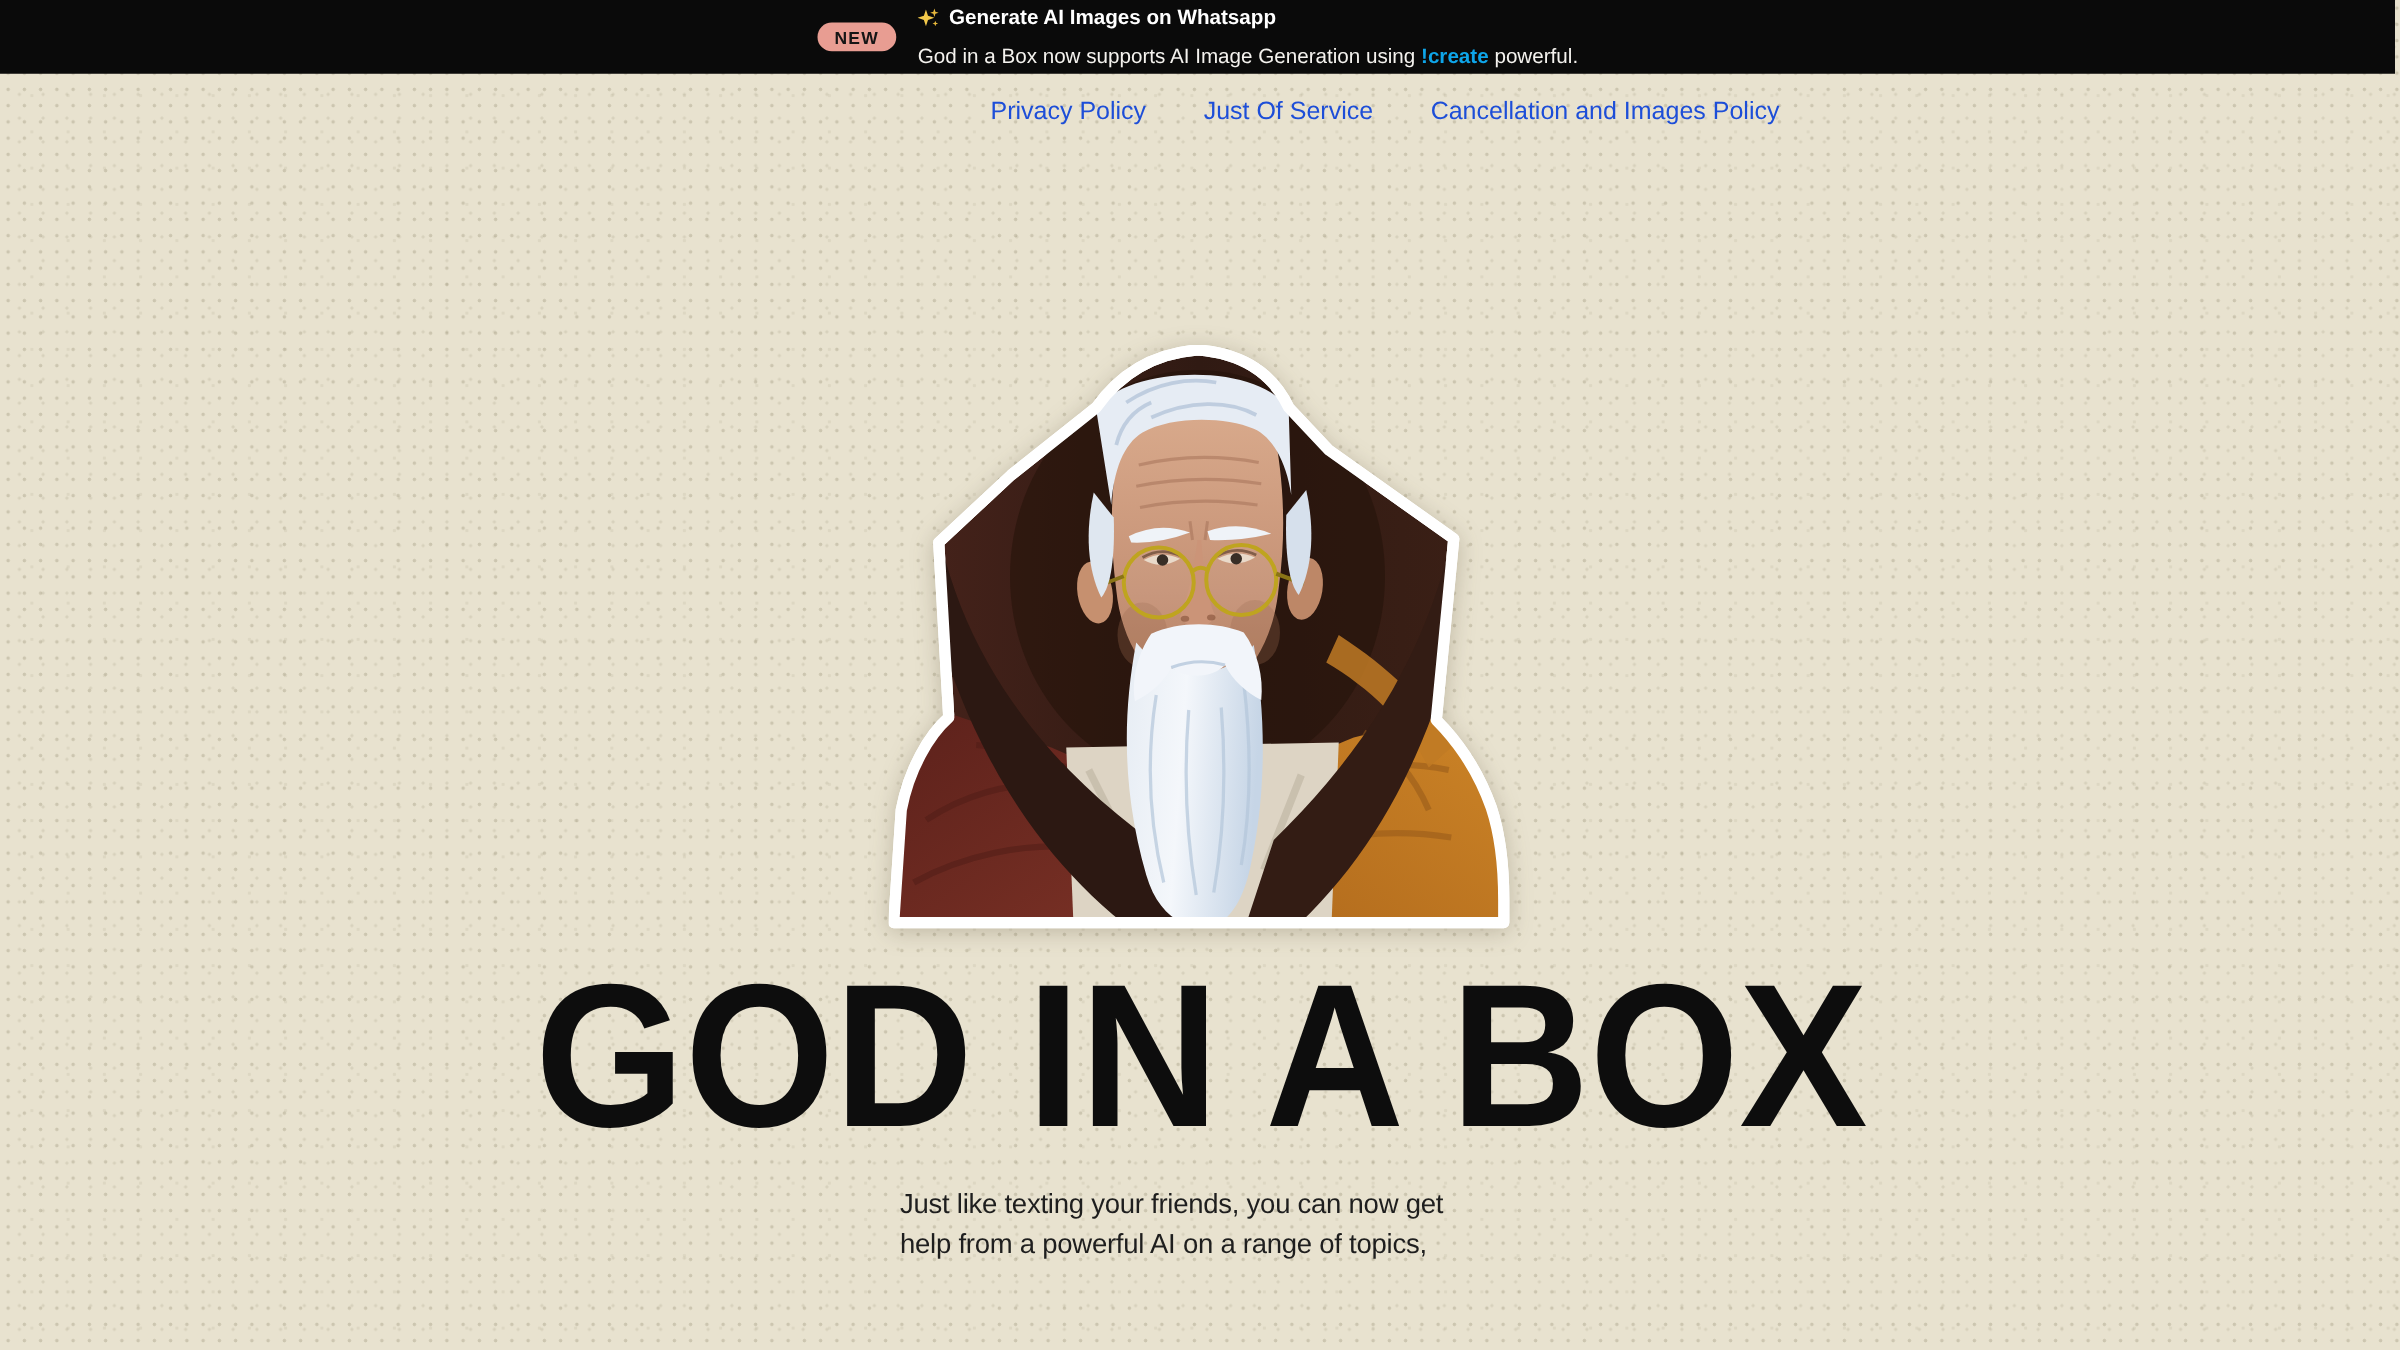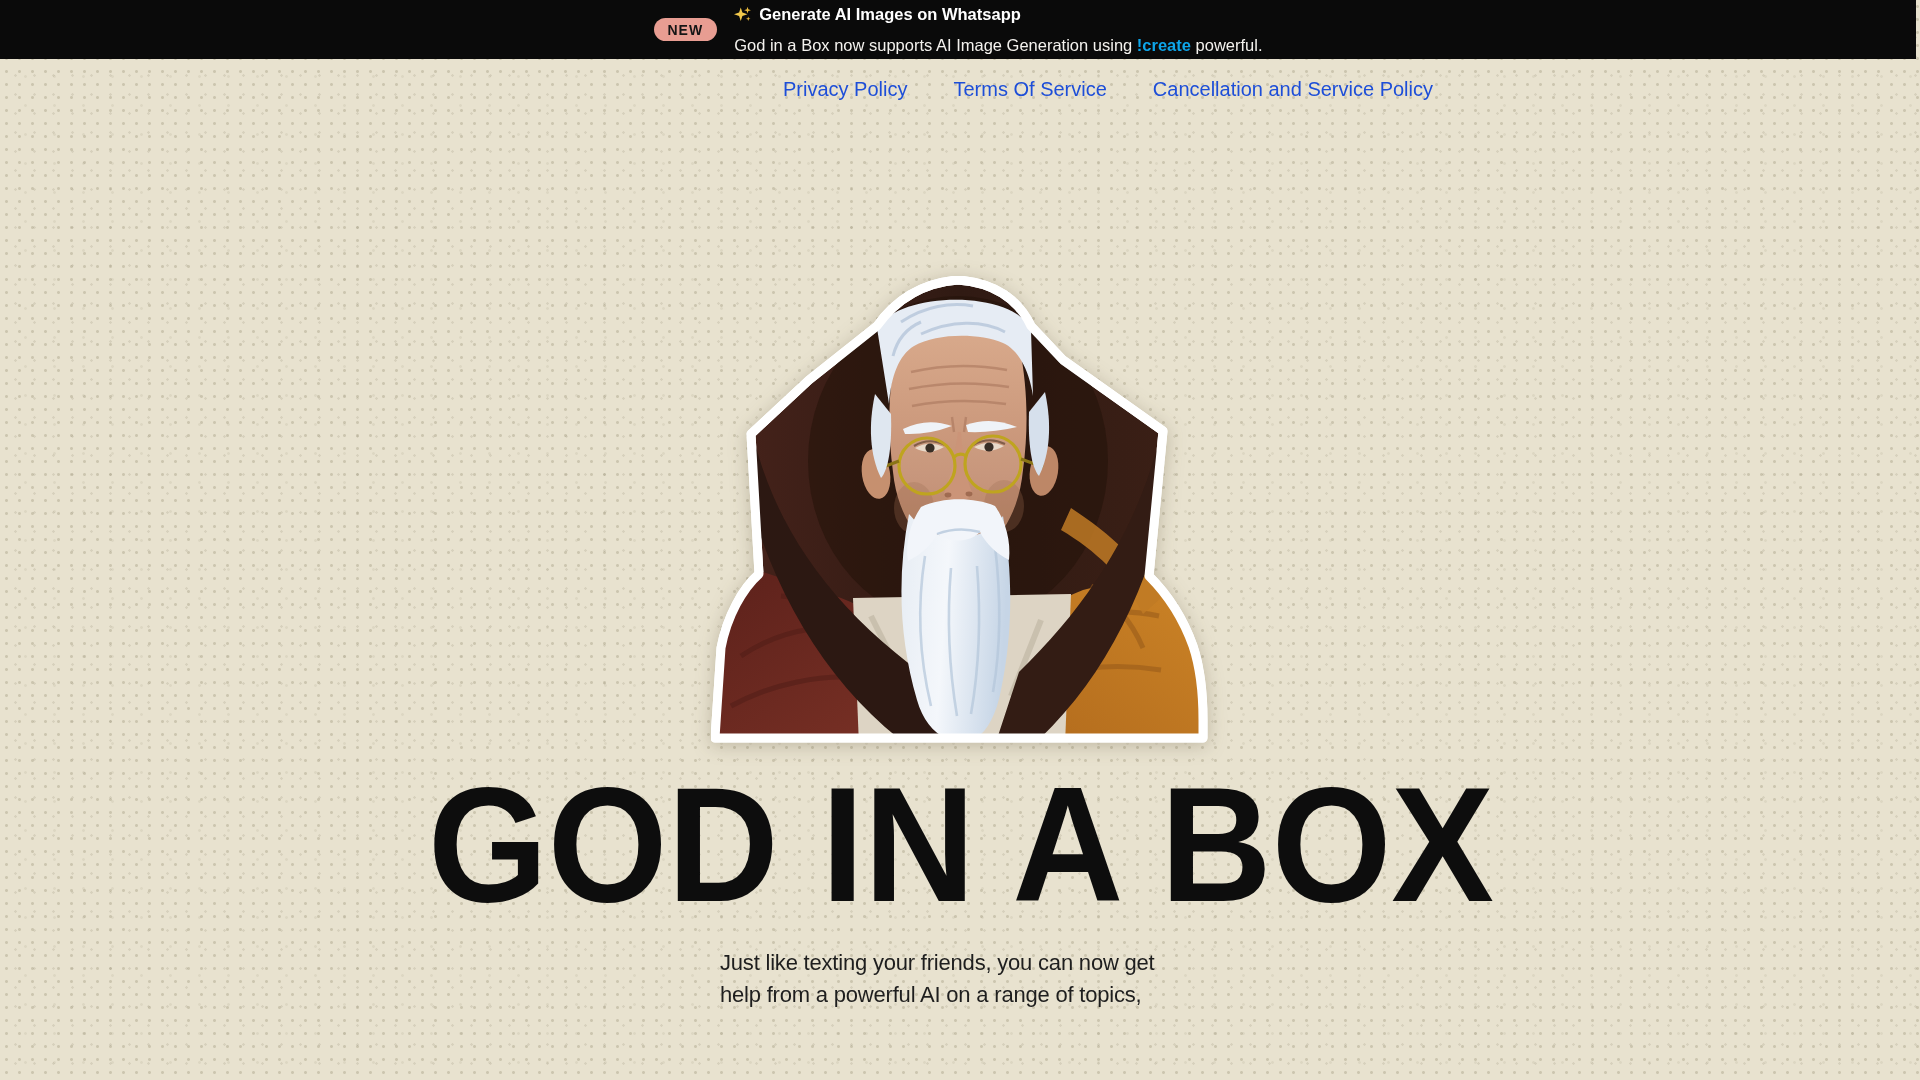--- a/index.html
+++ b/index.html
@@ -88,22 +88,22 @@
         </svg>
         <span>Generate AI Images on Whatsapp</span>
       </span>
       <span class="banner-subline"><span>God in a Box now supports AI Image Generation using </span><b>!create</b><span> powerful.</span></span>
     </div>
   </div>
 </header>
 
 <nav class="nav">
   <a href="#">Privacy Policy</a>
-  <a href="#">Terms Of Service</a>
-  <a href="#">Cancellation and Service Policy</a>
+  <a href="#">Just Of Service</a>
+  <a href="#">Cancellation and Images Policy</a>
 </nav>
 
 <div class="wizard-wrap">
 <svg width="500" height="469" viewBox="0 0 500 469">
   <defs>
     <linearGradient id="hoodGrad" x1="0" y1="0" x2="1" y2="0">
       <stop offset="0" stop-color="#47231b"></stop>
       <stop offset="0.5" stop-color="#301a13"></stop>
       <stop offset="1" stop-color="#3c2016"></stop>
     </linearGradient>

